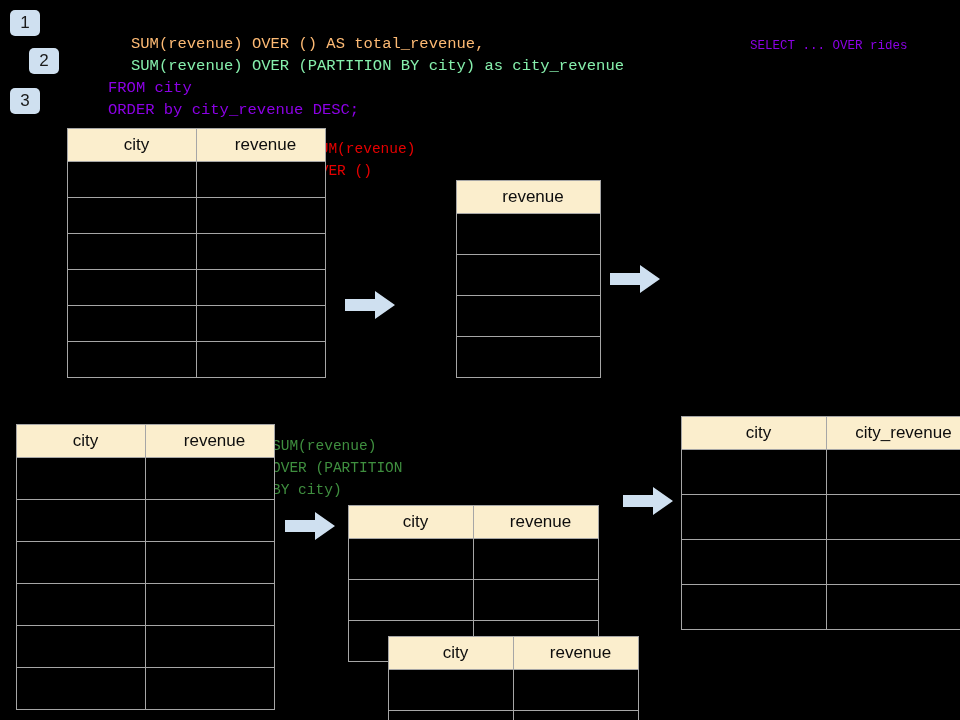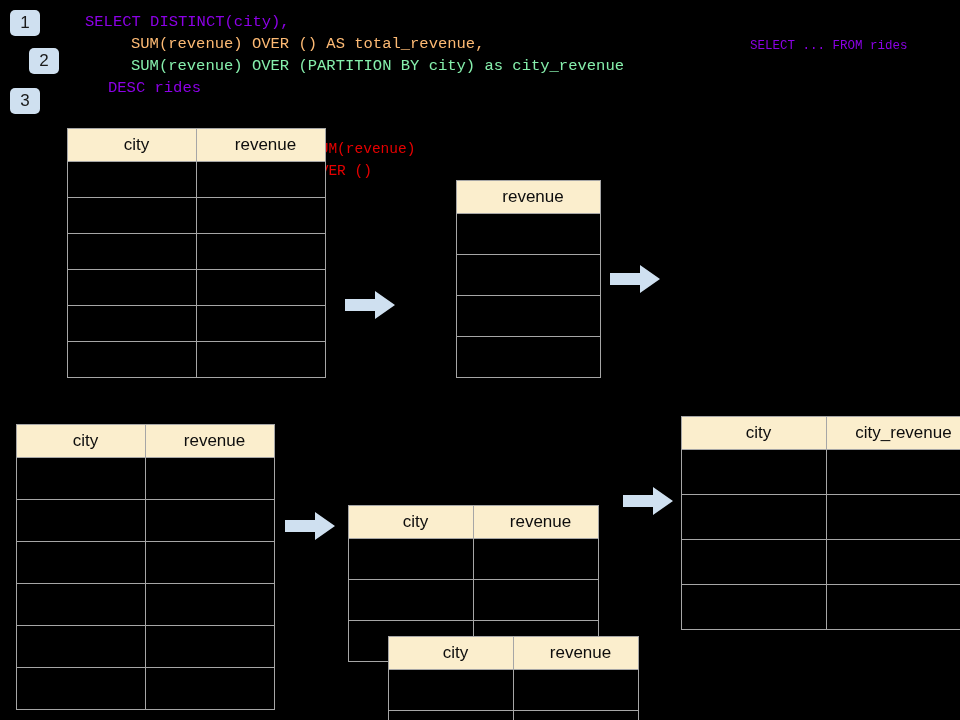--- a/index.html
+++ b/index.html
@@ -94,30 +94,33 @@
 </style>
 </head>
 <body>
 
 <div id="canvas">
 
   <div class="badge" style="left:10px; top:10px;">1</div>
   <div class="badge" style="left:29px; top:48px;">2</div>
   <div class="badge" style="left:10px; top:88px;">3</div>
 
-  <div class="code c-purple" style="left:85px; top:11px;">SELECT DISTINCT(city),</div>
   <div class="code c-red" style="left:131px; top:33px;">SUM(revenue) OVER () AS total_revenue,</div>
   <div class="code c-green" style="left:131px; top:55px;">SUM(revenue) OVER (PARTITION BY city) as city_revenue</div>
-  <div class="code c-purple" style="left:108px; top:77px;">DESC rides</div>
-
-  <div class="side-note" style="left:750px; top:37px; white-space:normal;">SELECT ... FROM rides</div>
+  <div class="code c-purple" style="left:108px; top:77px;">FROM city</div>
+  <div class="code c-purple" style="left:108px; top:99px;">ORDER by city_revenue DESC;</div>
+
+  <div class="side-note" style="left:750px; top:37px; white-space:normal;">SELECT ... OVER rides</div>
 
   <div class="anno red" style="left:311px; top:138px;">SUM(revenue)
 OVER ()</div>
 
+  <div class="anno green" style="left:272px; top:435px;">SUM(revenue)
+OVER (PARTITION
+BY city)</div>
 
   <table class="tbl" style="left:67px; top:128px; width:238px;">
     <tbody>
         <tr>
       <td class="hd" style="width:119px;">city</td>
       <td class="hd" style="width:119px;">revenue</td>
     </tr>
     <tr>
           <td style="height:35px;"></td>
           <td></td>

